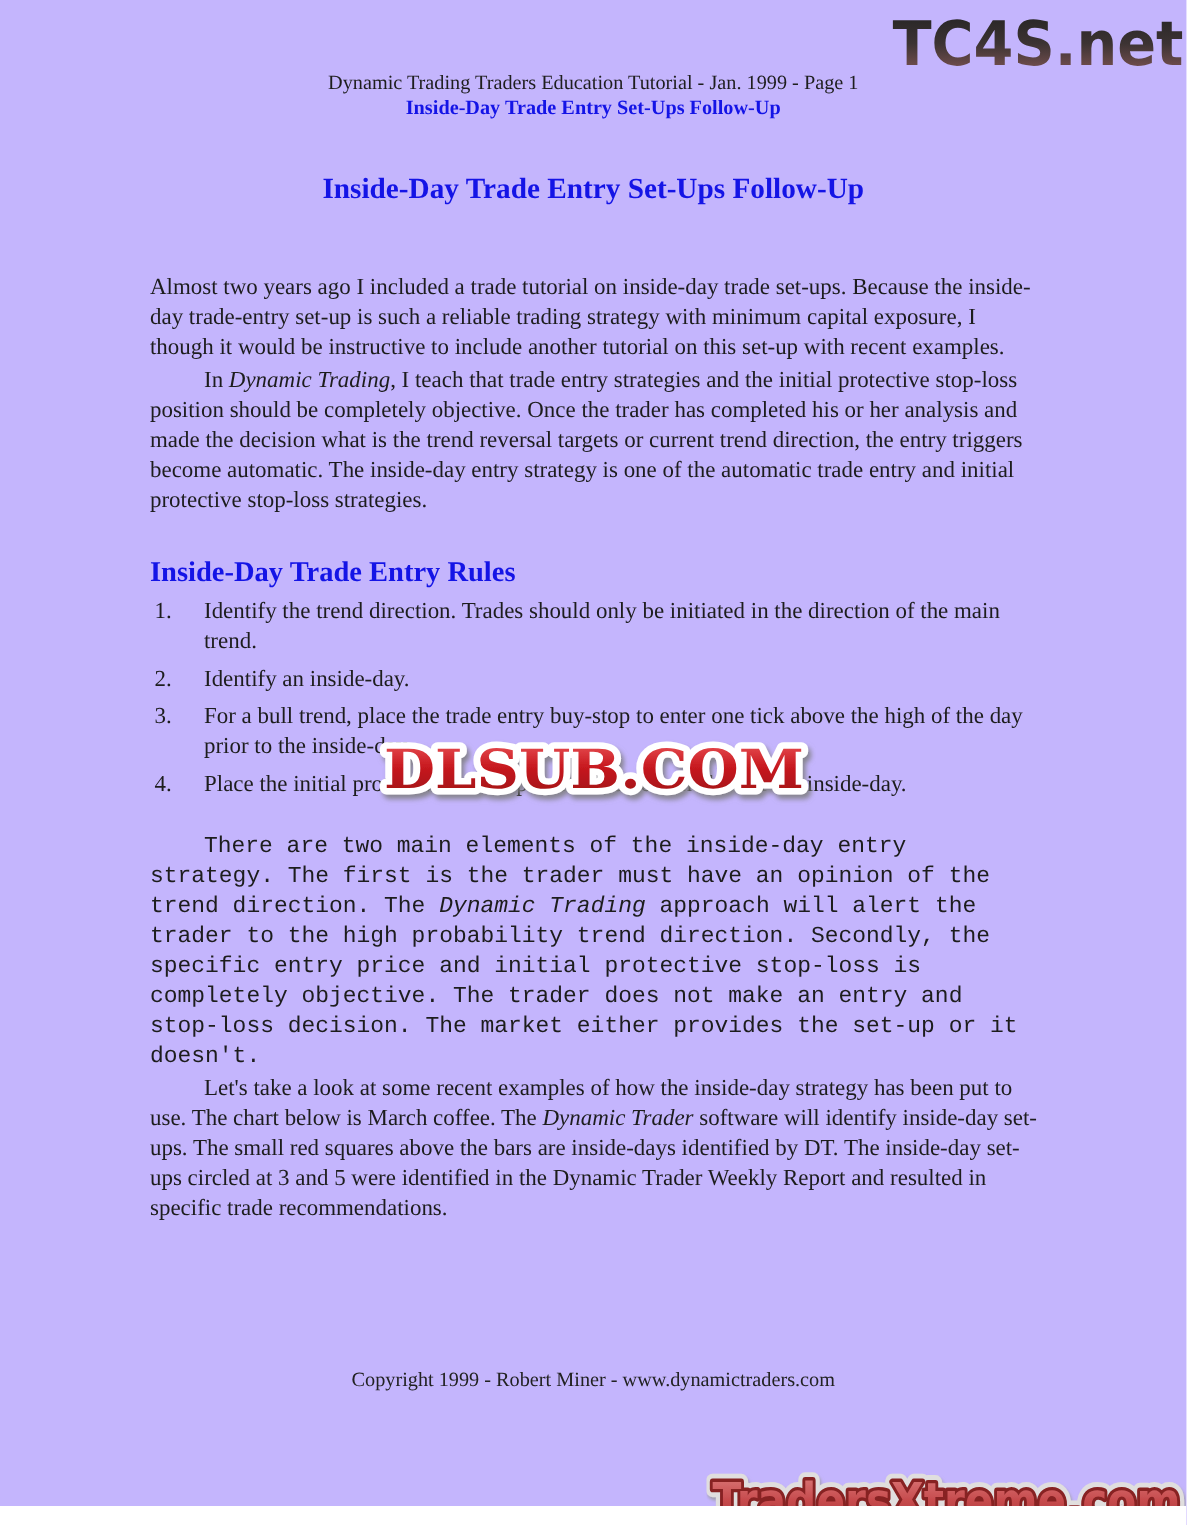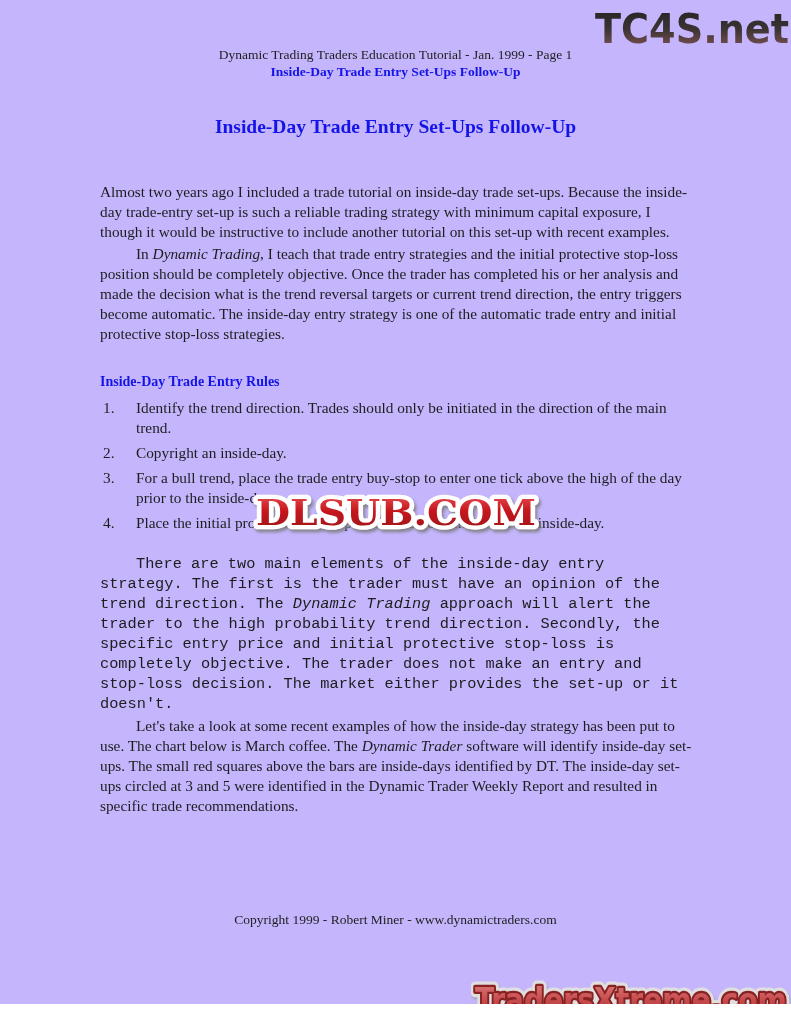--- a/index.html
+++ b/index.html
@@ -31,21 +31,21 @@
   
   .content {
     position:absolute; left:100px; top:182px; width:595px;
     font-size:15.3px; line-height:20px;
   }
   .content p { margin:0; text-indent:36px; }
   .content p.no-indent { text-indent:0; }
   .content p + p { margin-top:2px; }
   .rules-heading {
     margin:28px 0 6px 0;
-    font-size:14px; font-weight:bold;
+    font-size:19px; font-weight:bold;
     color:var(--heading-blue, #1414e6);
   }
   .rules { margin:0; padding:0; list-style:none; }
   .rule { position:relative; padding-left:36px; margin-bottom:5px; }
   .rule .num { position:absolute; left:3px; top:0; }
   .content p.after-list { margin-top:21px;font-family:Liberation Mono, monospace; }
   
   .doc-footer {
     position:absolute; top:912px; left:0; width:100%;
     text-align:center; font-size:13.5px; color:#222;
@@ -74,21 +74,21 @@
 
     <h2 class="rules-heading">Inside-Day Trade Entry Rules</h2>
 
     <div class="rules">
       <div class="rule">
         <span class="num">1.</span>
         <span class="txt">Identify the trend direction. Trades should only be initiated in the direction of the main trend.</span>
       </div>
       <div class="rule">
         <span class="num">2.</span>
-        <span class="txt">Copyright an inside-day.</span>
+        <span class="txt">Identify an inside-day.</span>
       </div>
       <div class="rule">
         <span class="num">3.</span>
         <span class="txt">For a bull trend, place the trade entry buy-stop to enter one tick above the high of the day prior to the inside-day.</span>
       </div>
       <div class="rule">
         <span class="num">4.</span>
         <span class="txt">Place the initial protective sell-stop one tick below the low of the inside-day.</span>
       </div>
     </div>

